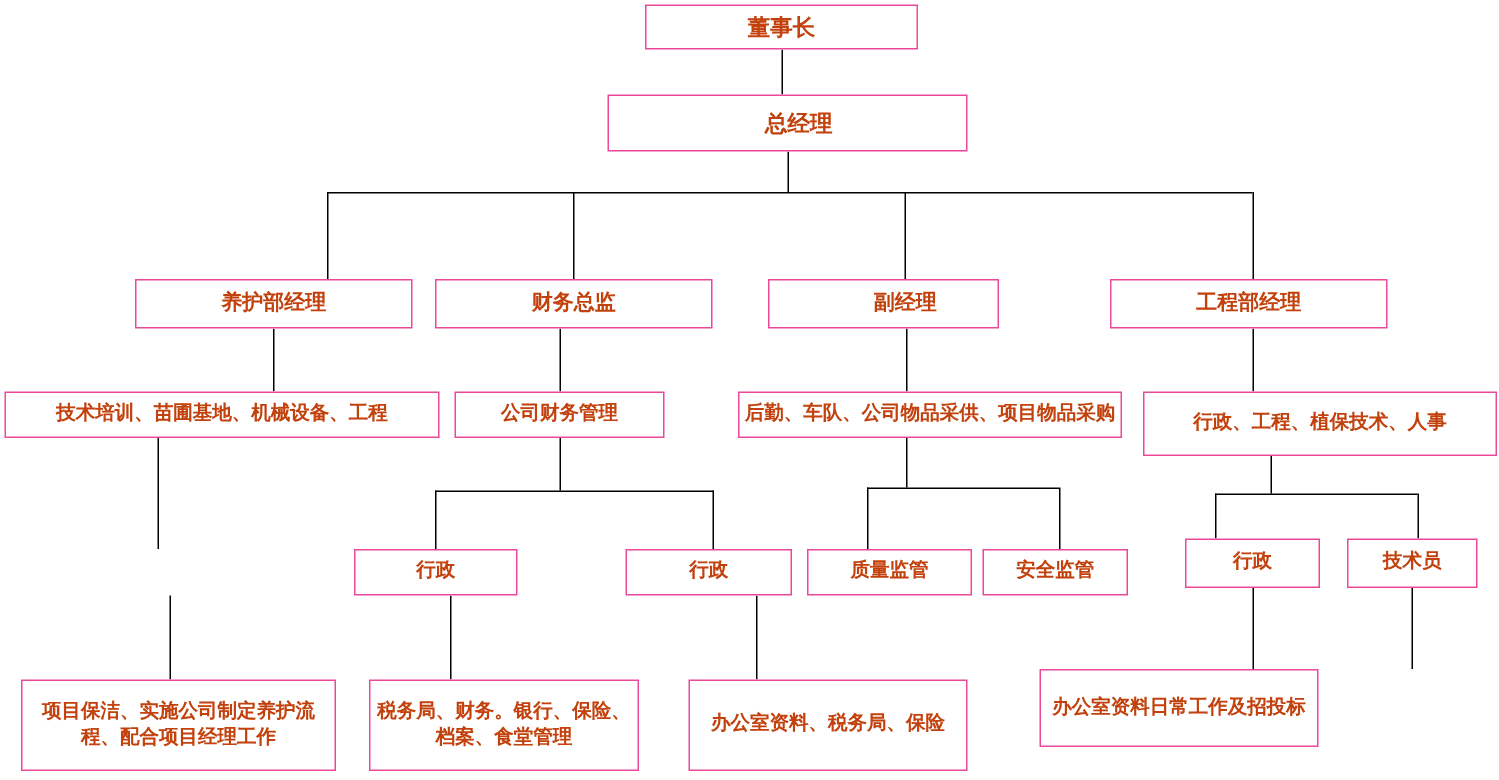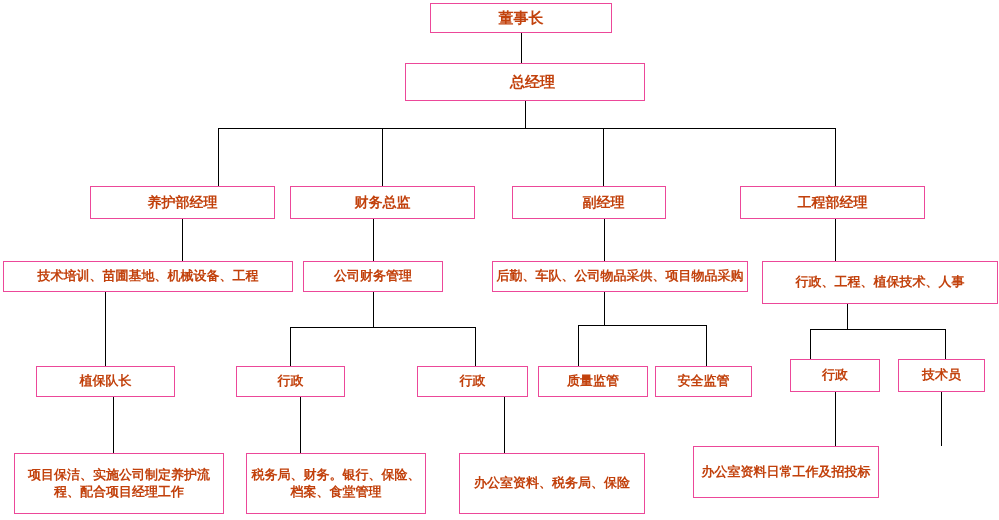--- a/index.html
+++ b/index.html
@@ -107,23 +107,20 @@
     </div>
     <div class="node lvl-3" style="left: 303px; top: 261px; width: 140px; height: 31px;">
       <span class="node-label">公司财务管理</span>
     </div>
     <div class="node lvl-3" style="left: 452px; top: 261px; width: 256px; height: 31px; margin-left: 40px;">
       <span class="node-label">后勤、车队、公司物品采供、项目物品采购</span>
     </div>
     <div class="node lvl-3" style="left: 762px; top: 261px; width: 236px; height: 43px;">
       <span class="node-label">行政、工程、植保技术、人事</span>
     </div>
-    <div class="node lvl-4" style="left: 36px; top: 366px; width: 139px; height: 31px;">
-      <span class="node-label">植保队长</span>
-    </div>
     <div class="node lvl-4" style="left: 236px; top: 366px; width: 109px; height: 31px;">
       <span class="node-label">行政</span>
     </div>
     <div class="node lvl-4" style="left: 417px; top: 366px; width: 111px; height: 31px;">
       <span class="node-label">行政</span>
     </div>
     <div class="node lvl-4" style="left: 538px; top: 366px; width: 110px; height: 31px;">
       <span class="node-label">质量监管</span>
     </div>
     <div class="node lvl-4" style="left: 655px; top: 366px; width: 97px; height: 31px;">

